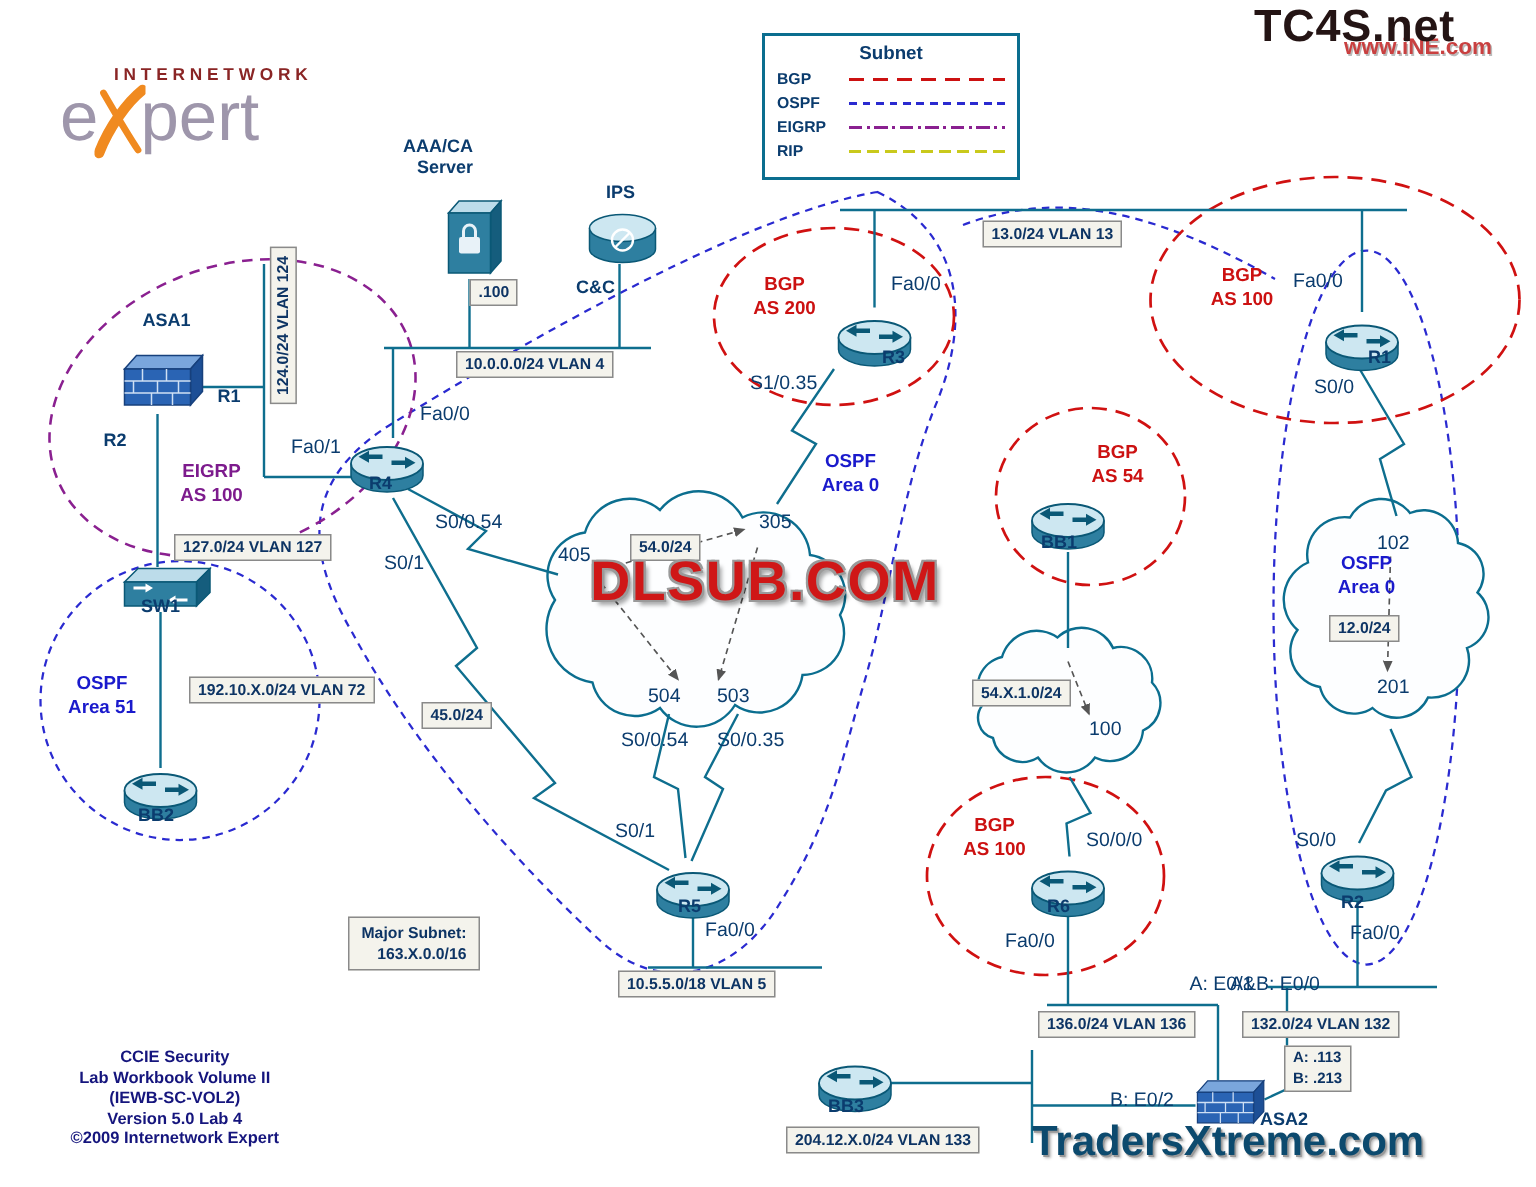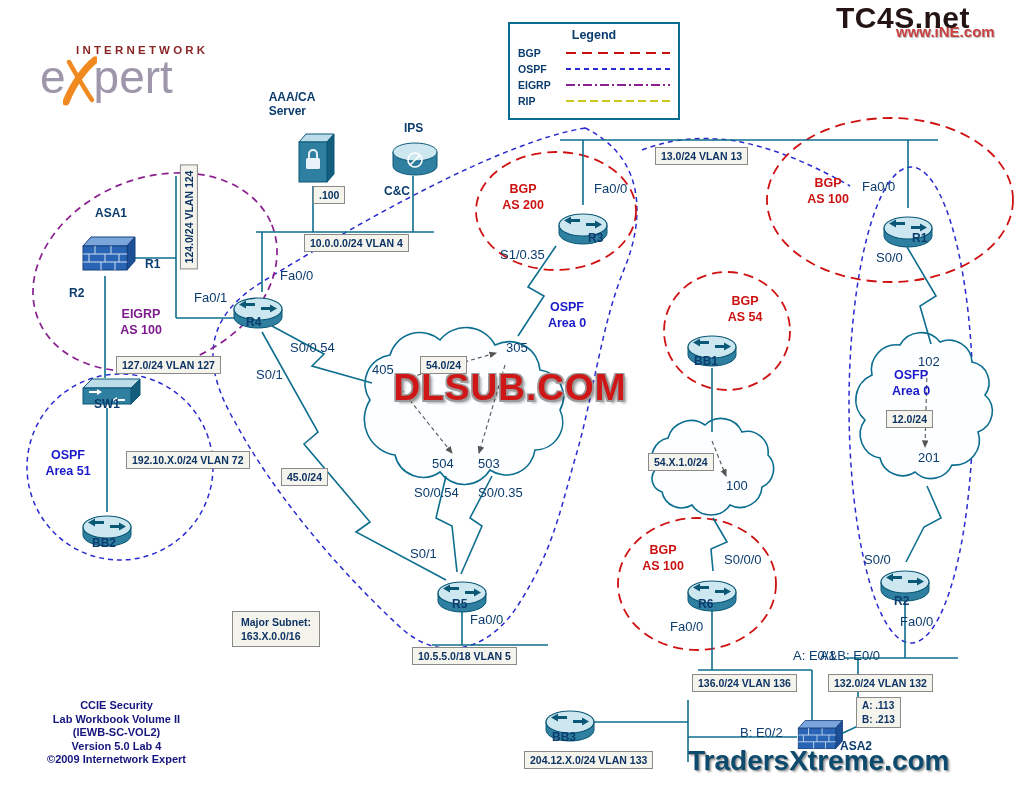--- a/index.html
+++ b/index.html
@@ -9,21 +9,21 @@
   svg.layer{position:absolute;left:0;top:0;z-index:1}
   .lbl{position:absolute;z-index:3;font-size:13px;font-weight:normal;color:#0b3c6e;white-space:nowrap}
   .dev{position:absolute;z-index:3;font-size:12px;font-weight:bold;color:#0b3c6e;white-space:nowrap}
   .sbox{position:absolute;z-index:3;font-size:10.5px;font-weight:bold;color:#0d3464;background:#f4f3ec;
         border:1px solid #8a8a8a;padding:1px 5px;white-space:nowrap;line-height:1.35}
   .proto{position:absolute;z-index:3;font-size:12.5px;font-weight:bold;text-align:center;line-height:1.25;
          white-space:nowrap;transform:translateX(-50%)}
   .proto span{display:block}
   .proto.red{color:#cc1111}.proto.blue{color:#1a1acc}.proto.purple{color:#7d1b8d}
   .vert{transform:translate(-50%,-50%) rotate(-90deg)}
-  .center2{text-align:left}
+  .center2{text-align:right}
   .center2 span{display:block}
   
   .legend{left:508px;top:22px;width:172px;z-index:3;border:2px solid #0b6e8f;background:#fff;padding:4px 8px 7px}
   .lg-title{text-align:center;font-size:12.5px;font-weight:bold;color:#0b3c6e;margin-bottom:5px}
   .lg-row{display:flex;align-items:center;margin:4px 0}
   .lg-lab{width:48px;font-size:10.5px;font-weight:bold;color:#0b3c6e}
   .lg-line{flex:1;height:2px}
   .lg-bgp{background:repeating-linear-gradient(90deg,#cc1111 0 10px,transparent 10px 16px)}
   .lg-ospf{background:repeating-linear-gradient(90deg,#2a2ad0 0 5px,transparent 5px 9px)}
   .lg-eigrp{background:repeating-linear-gradient(90deg,#8a2090 0 9px,transparent 9px 12px,#8a2090 12px 14px,transparent 14px 17px)}
@@ -183,21 +183,21 @@
       <span>e</span>
       <svg width="34" height="50" viewBox="0 0 34 50" style="margin:0 -3px -6px">
         <path d="M3,46 C10,28 22,12 32,4" stroke="#f08a20" stroke-width="7" fill="none" stroke-linecap="round"></path>
         <path d="M6,6 C13,18 21,32 29,44" stroke="#f08a20" stroke-width="4.5" fill="none" stroke-linecap="round"></path>
       </svg>
       <span>pert</span>
     </div>
   </div>
 
   <div class="legend abs">
-    <div class="lg-title">Legend</div>
+    <div class="lg-title">Subnet</div>
     <div class="lg-row">
       <span class="lg-lab">BGP</span>
       <span class="lg-line lg-bgp"></span>
     </div>
     <div class="lg-row">
       <span class="lg-lab">OSPF</span>
       <span class="lg-line lg-ospf"></span>
     </div>
     <div class="lg-row">
       <span class="lg-lab">EIGRP</span>

